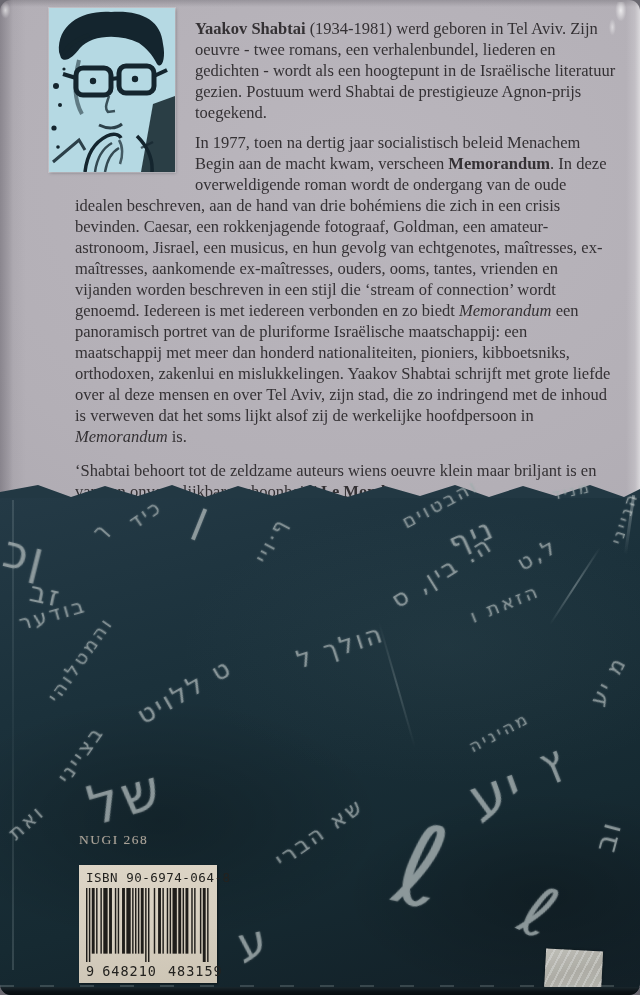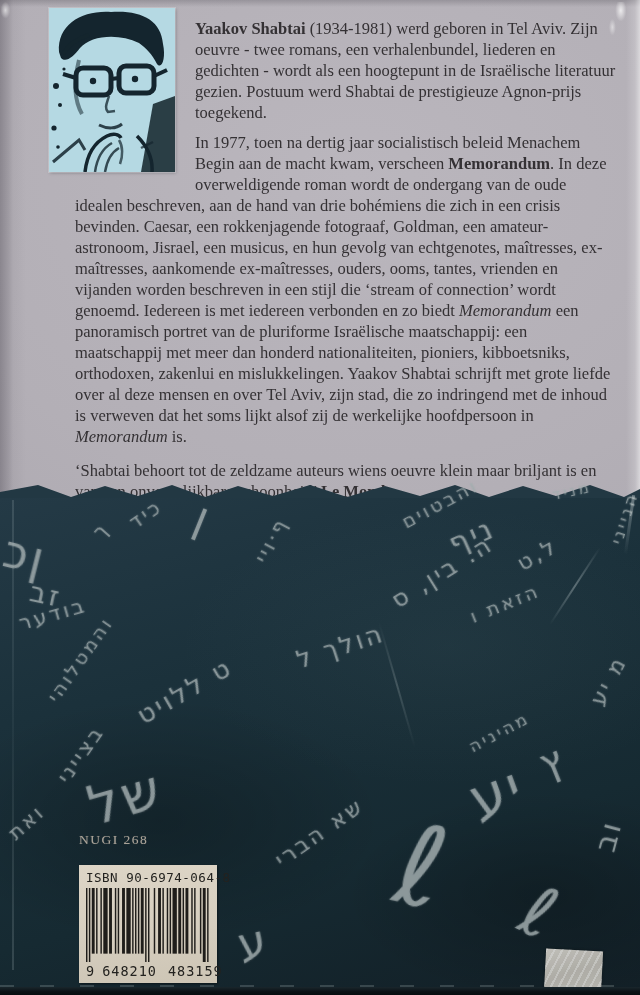--- a/index.html
+++ b/index.html
@@ -4,20 +4,21 @@
 <style>
   html,body{margin:0;padding:0;background:#6a6870;}
   .cover{
     position:relative;width:640px;height:995px;overflow:hidden;
     font-family:"Liberation Serif","DejaVu Serif",serif;
     background:
       linear-gradient(90deg, rgba(70,66,76,.38) 0px, rgba(70,66,76,.18) 9px, rgba(120,116,124,.12) 13px, rgba(0,0,0,0) 26px),
       linear-gradient(270deg, rgba(255,255,255,.5) 0px, rgba(255,255,255,.18) 5px, rgba(0,0,0,0) 14px),
       linear-gradient(180deg, rgba(60,58,66,.25) 0px, rgba(0,0,0,0) 7px),
       radial-gradient(120% 60% at 55% 18%, #bab6bd 0%, #b3afb6 55%, #aaa6ae 100%);
+    border-radius: 11px;
   }
 
   
   .upper{
     position:absolute;left:0;top:0;width:640px;height:497px;overflow:hidden;
     box-sizing:border-box;padding:18px 23px 0 75px;
     color:#343134;font-size:16.5px;line-height:21px;
   }
   .photo{
     float:left;width:126px;height:164px;margin:-10px 20px 14px -26px;

